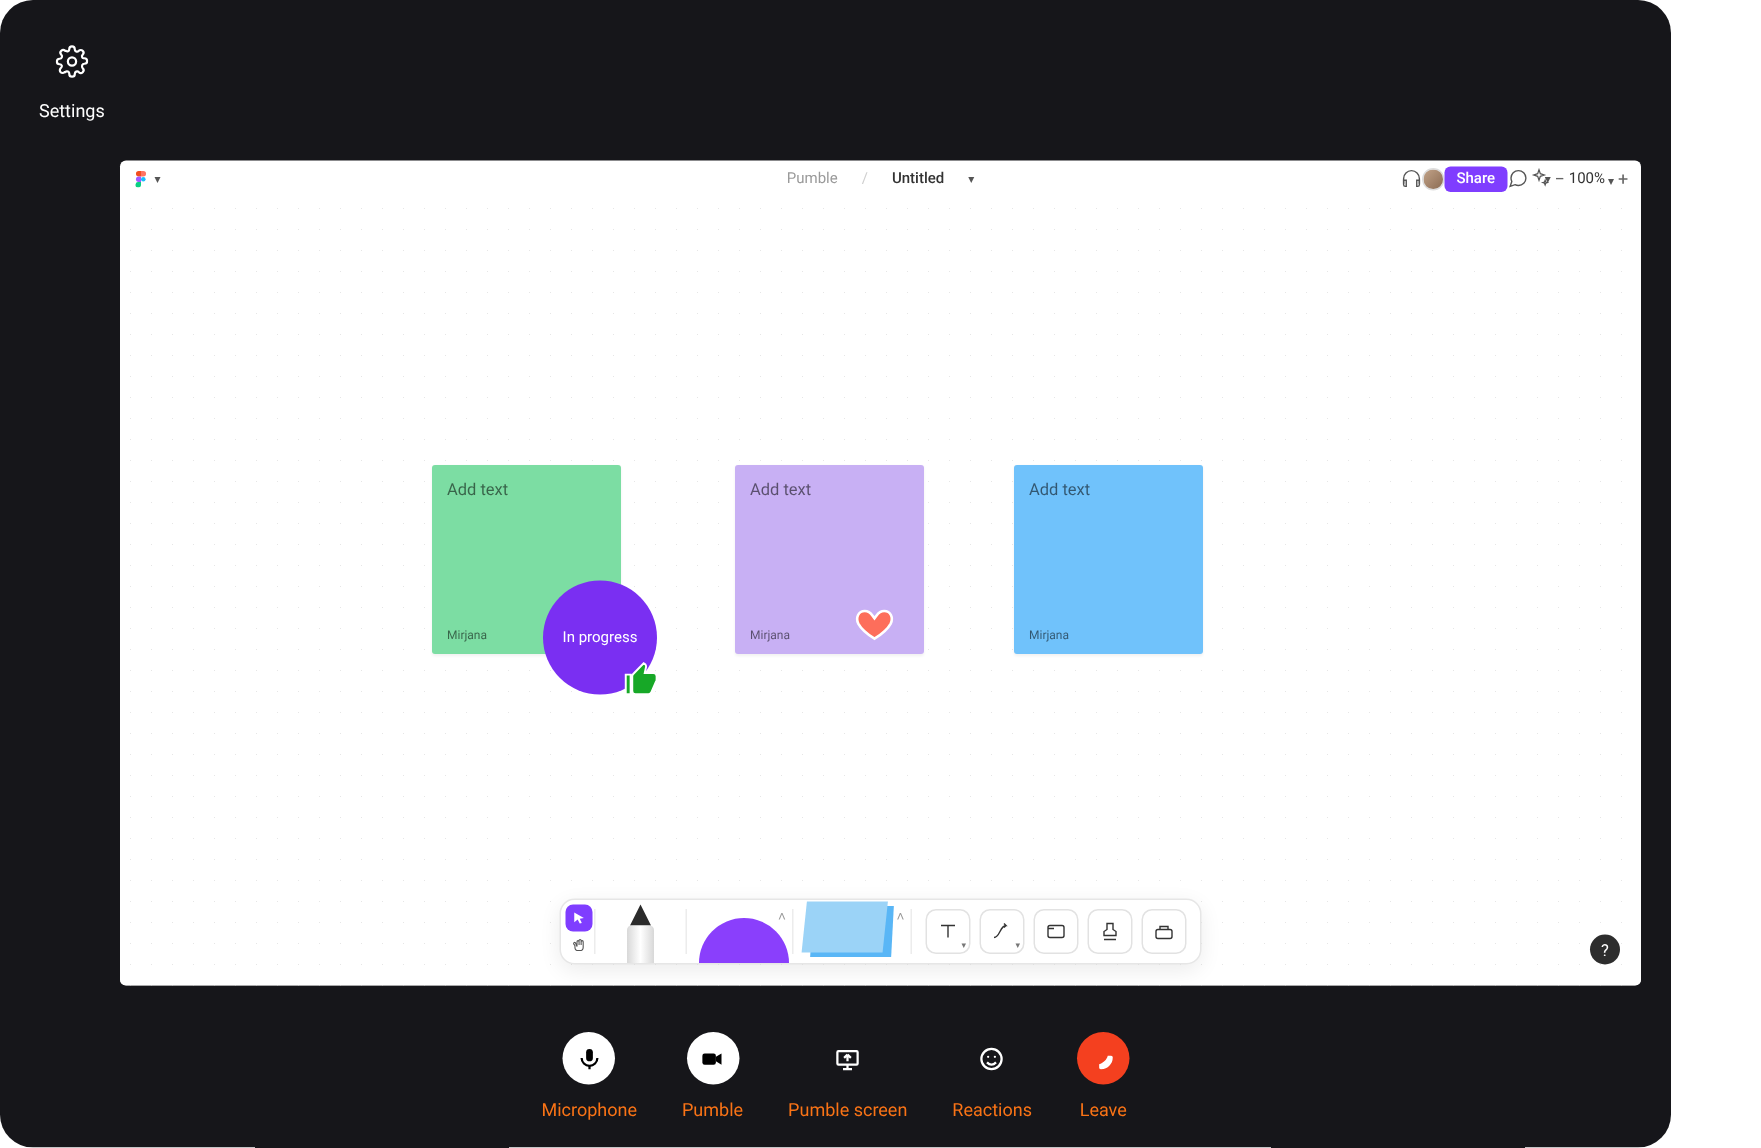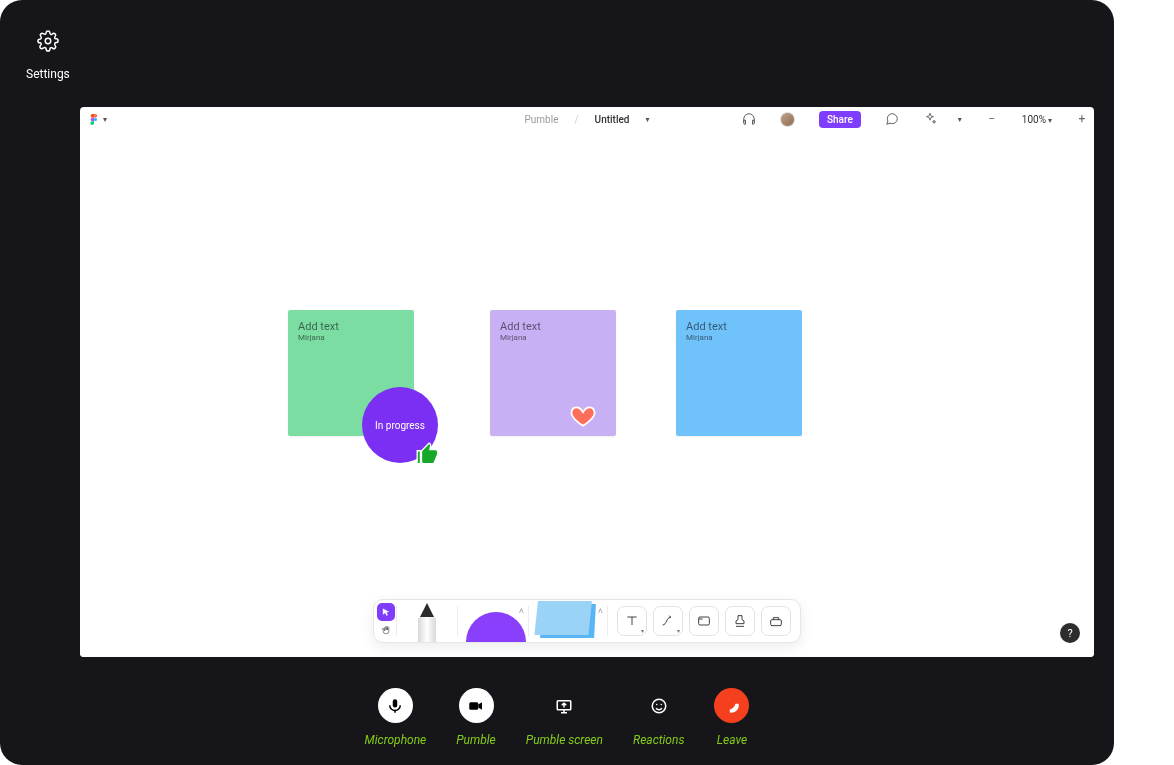--- a/index.html
+++ b/index.html
@@ -17,37 +17,37 @@
   
   .board-bar { height:25px; display:flex; align-items:center; font-size:10px; color:#333; position:relative; border-bottom:1px solid rgba(0,0,0,0); }
   .bar-left { position:absolute; left:8px; display:flex; align-items:center; gap:4px; }
   .figma-icon { width:11px; height:11px; display:flex; align-items:center; justify-content:center; }
   .figma-icon svg { width:8px; height:11px; }
   .chevron { font-size:8px; color:#555; }
   .bar-center { position:absolute; left:50%; transform:translateX(-50%); display:flex; align-items:center; gap:16px; }
   .crumb-dim { color:#9a9a9a; }
   .crumb-sep { color:#cfcfcf; }
   .crumb-title { color:#333; font-weight:500; }
-  .bar-right { position:absolute; right:6px; display:flex; align-items:center; gap:24px; }
+  .bar-right { position:absolute; right:6px; display:flex; align-items:center; gap:0; }
   .icon-s { width:14px; height:14px; display:flex; align-items:center; justify-content:center; color:#555;}
   .avatar-s { width:15px; height:15px; border-radius:50%; background:linear-gradient(135deg,#c2a389,#8b6b52); border:1px solid #ddd; }
   .share-pill { background:#7F3DFF; color:#fff; padding:3px 8px; border-radius:4px; font-size:10px; font-weight:500; }
   .zoom { font-size:10px; color:#333; display:flex; align-items:flex-end; gap:2px; }
   .plus-min { font-size:12px; color:#666; width:12px; text-align:center; }
 
   
   .canvas {
     position:absolute; left:0; top:25px; right:0; bottom:0;
     background-color:#fff;
     background-image: radial-gradient(#e6e6e6 0.6px, transparent 0.6px);
     background-size: 14px 14px;
   }
 
   
-  .sticky { position:absolute; width:126px; height:126px; border-radius:2px; padding:10px 10px 8px 10px; box-shadow:0 1px 2px rgba(0,0,0,0.06); display:flex; flex-direction:column; }
+  .sticky { position:absolute; width:126px; height:126px; border-radius:2px; padding:10px 10px 8px 10px; box-shadow:0 1px 2px rgba(0,0,0,0.06); display:flex; flex-direction:column; justify-content:space-between; }
   .sticky .placeholder { font-size:11px; color:rgba(0,0,0,0.55); }
   .sticky .author { font-size:8px; color:rgba(0,0,0,0.55); }
   .sticky-green  { background:#7CDDA3; }
   .sticky-purple { background:#C8B0F4; }
   .sticky-blue   { background:#70C2FB; }
 
   
   .prog-circle { position:absolute; width:76px; height:76px; border-radius:50%; background:#7A2FF2; color:#fff; display:flex; align-items:center; justify-content:center; font-size:10px; }
   .thumb-stamp { position:absolute; right:-3px; bottom:-6px; }
 
@@ -76,21 +76,21 @@
   .tool-btn { width:30px; height:30px; border:1px solid #e2e2e2; border-radius:7px; margin:0 3px; display:flex; align-items:center; justify-content:center; }
   .tool-btn svg { width:16px; height:16px; stroke:#333; fill:none; stroke-width:1.4; }
   .with-sub { position:relative; }
   .with-sub .sub-chev { position:absolute; right:2px; bottom:1px; font-size:6px; color:#777; }
 
   
   .help-bubble { position:absolute; right:14px; bottom:14px; width:20px; height:20px; border-radius:50%; background:#2d2d2d; color:#fff; font-size:11px; display:flex; align-items:center; justify-content:center; }
 
   
   .call-bar { position:absolute; left:0; right:0; bottom:18px; display:flex; justify-content:center; gap:30px; }
-  .call-item { display:flex; flex-direction:column; align-items:center; gap:10px; color:#84cc16;font-style:italic; }
+  .call-item { display:flex; flex-direction:column; align-items:center; gap:10px; color:#f97316; }
   .call-circle { width:35px; height:35px; border-radius:50%; display:flex; align-items:center; justify-content:center; }
   .cc-white { background:#fff; color:#000; }
   .cc-outline { background:transparent; color:#fff; }
   .cc-red { background:#F4401F; color:#fff; }
   .call-label { font-size:12px; }
   .call-circle svg { width:18px; height:18px; }
 
 </style>
 </head>
 <body>

